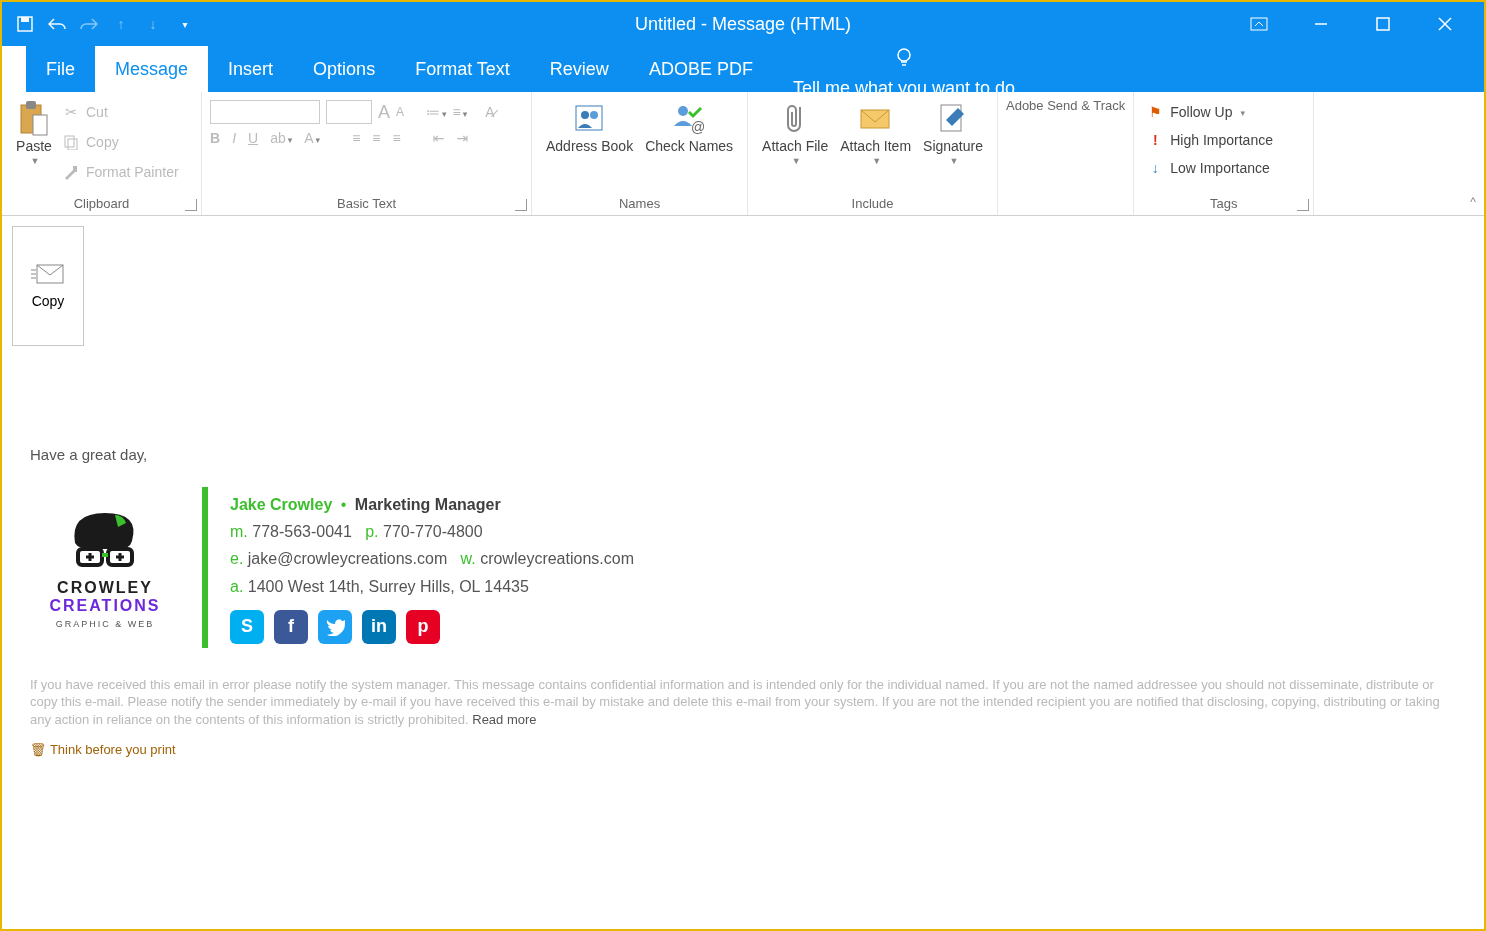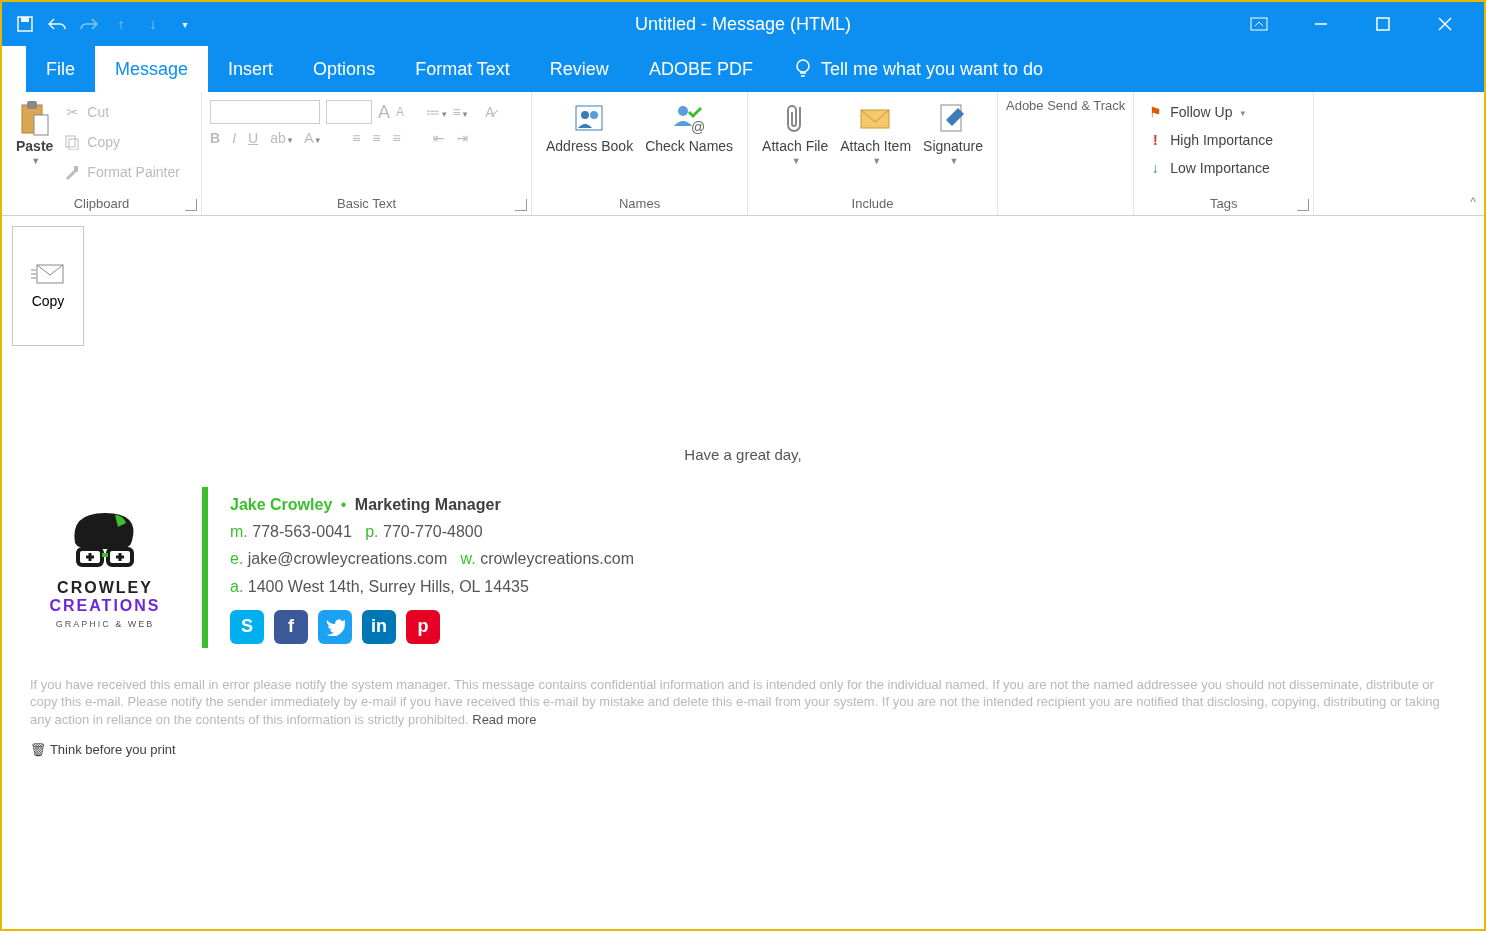--- a/index.html
+++ b/index.html
@@ -10,21 +10,21 @@
 .qat { display: flex; align-items: center; gap: 14px; padding-left: 14px; }
 .qat-ico { width: 18px; height: 18px; display:flex; align-items:center; justify-content:center; color:#fff; opacity:.95;}
 .title-text { position: absolute; left: 50%; transform: translateX(-50%); font-size: 18px; }
 .winbtns { margin-left: auto; display: flex; gap: 40px; padding: 0 28px; height:100%; align-items:center;}
 .winbtn { width: 22px; height: 22px; display:flex; align-items:center; justify-content:center; color:#fff;}
 
 
 .menubar { height: 46px; background: #0c8ff0; display: flex; align-items: stretch; color: #fff; margin-left: 24px; }
 .mtab { padding: 0 20px; display:flex; align-items:center; font-size: 18px; cursor:pointer; }
 .mtab.active { background:#fff; color:#0c8ff0; }
-.tellme { display:flex; align-items:center; gap:8px; padding-left:20px; font-size:18px;}
+.tellme { display:flex; align-items:center; gap:8px; padding-left:20px; font-size:18px;flex-direction:column;}
 
 
 .ribbon { height: 124px; background:#fff; border-bottom:1px solid #d0d0d0; display:flex; position:relative;}
 .rgroup { border-right:1px solid #e6e6e6; display:flex; flex-direction:column; padding:4px 8px 2px 8px; position:relative;}
 .rgroup-body { flex:1; display:flex; align-items:flex-start;}
 .rgroup-label { text-align:center; font-size:13px; color:#666; padding:2px 0;}
 .dialoglauncher { position:absolute; right:4px; bottom:4px; width:12px; height:12px; border:1px solid #999; border-top:none; border-left:none;}
 .vbtn { display:flex; flex-direction:column; align-items:center; justify-content:flex-start; padding:4px 6px; min-width:60px; cursor:pointer; color:#444;}
 .vbtn .lbl { font-size:14px; text-align:center; line-height:1.15; margin-top:2px;}
 .hbtn { display:flex; align-items:center; gap:6px; padding:2px 4px; cursor:pointer; color:#444; height:28px;}
@@ -50,21 +50,21 @@
 .greenbar { width:6px; background:#3bbf2c;}
 .siginfo { padding:4px 0; font-size:16px; line-height:1.7;}
 .signame { color:#3bbf2c; font-weight:bold;}
 .sigjob { color:#404040; font-weight:bold;}
 .siglbl { color:#3bbf2c;}
 .sigval { color:#555;}
 .socialrow { display:flex; gap:10px; margin-top:10px;}
 .social { width:34px; height:34px; border-radius:6px; display:flex; align-items:center; justify-content:center; color:#fff; font-weight:bold; font-family:Arial; font-size:18px;}
 .disclaimer { margin-top:28px; font-size:13px; color:#b9b9b9; line-height:1.35;}
 .readmore { color:#555;}
-.printnote { margin-top:14px; font-size:13px; color:#404040;}
+.printnote { margin-top:14px; font-size:13px; color:#a16207;}
 
 svg { display:block; }
 .drop { font-size:9px; color:#888; margin-left:2px; margin-top:2px;}
 </style>
 </head>
 <body>
 
 <div class="titlebar">
   <div class="qat">
     <span class="qat-ico">
@@ -130,21 +130,21 @@
         </svg>
       </span>
     <span>Tell me what you want to do</span>
   </div>
 </div>
 
 <div class="ribbon">
 
   <div class="rgroup" style="width:200px;">
     <div class="rgroup-body">
-      <div class="vbtn" style="min-width:48px;font-weight:bold;">
+      <div class="vbtn" style="min-width:48px;">
         <span class="bigico">
             <svg width="34" height="38" viewBox="0 0 34 38">
               <rect x="4" y="6" width="20" height="28" fill="#d9a752" stroke="#b78030"></rect>
               <rect x="9" y="2" width="10" height="8" rx="2" fill="#888"></rect>
               <rect x="16" y="16" width="14" height="20" fill="#fff" stroke="#888"></rect>
             </svg>
           </span>
         <span class="lbl">Paste</span>
         <span class="drop">▼</span>
       </div>
@@ -308,21 +308,21 @@
           <line x1="0" y1="7" x2="5" y2="7" stroke="#888"></line>
           <line x1="0" y1="11" x2="5" y2="11" stroke="#888"></line>
           <line x1="0" y1="15" x2="5" y2="15" stroke="#888"></line>
         </svg>
       </span>
     <span>Copy</span>
   </div>
 </div>
 
 <div class="msgbody">
-  <div style="margin-top:70px;text-align:center;">Have a great day,</div>
+  <div style="margin-top:70px;">Have a great day,</div>
 
   <div class="sig">
     <div class="logo">
       <svg width="90" height="70" viewBox="0 0 90 70">
         <path d="M15 38 Q10 8 45 8 Q80 8 72 36 Q70 44 58 44 L32 44 Q18 44 15 38 Z" fill="#1a1a1a"></path>
         <path d="M55 10 Q63 10 66 18 L58 22 Q56 14 55 10 Z" fill="#3bbf2c"></path>
         <rect x="18" y="44" width="24" height="16" rx="4" fill="none" stroke="#1a1a1a" stroke-width="4"></rect>
         <rect x="48" y="44" width="24" height="16" rx="4" fill="none" stroke="#1a1a1a" stroke-width="4"></rect>
         <line x1="42" y1="50" x2="48" y2="50" stroke="#3bbf2c" stroke-width="4"></line>
         <line x1="26" y1="52" x2="34" y2="52" stroke="#1a1a1a" stroke-width="3"></line>

